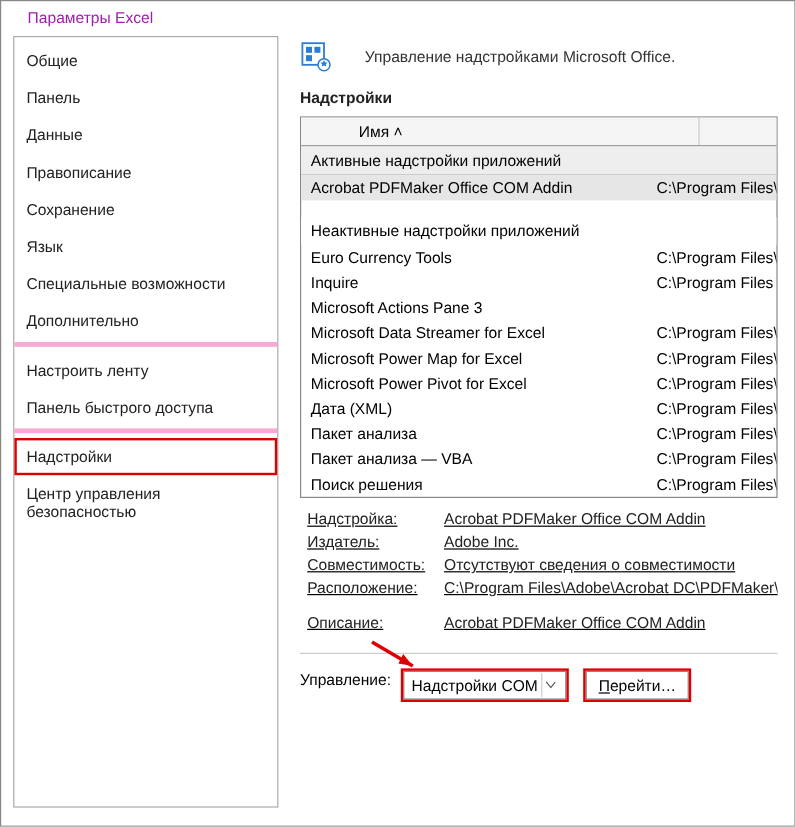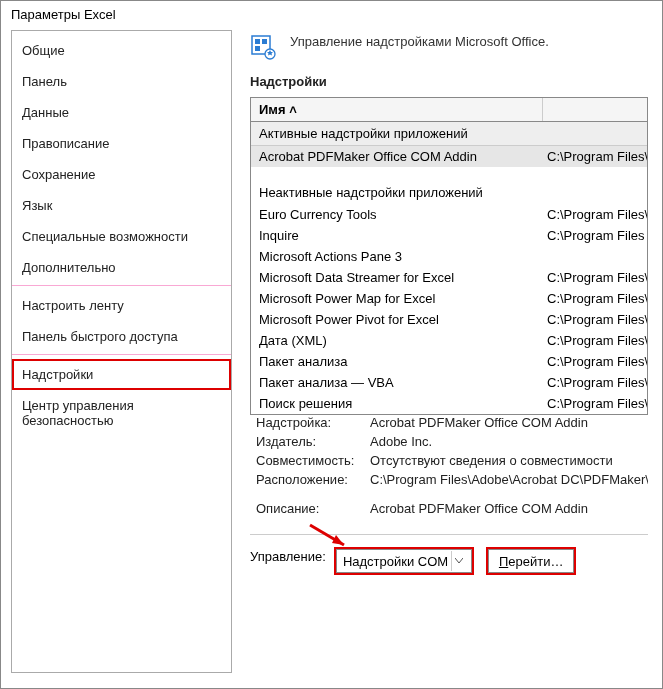--- a/index.html
+++ b/index.html
@@ -1,43 +1,43 @@
 <!DOCTYPE html>
 <html><head>
 <meta charset="utf-8">
 <style>
   * { box-sizing: border-box; margin: 0; padding: 0; font-family: "Segoe UI", Arial, sans-serif; font-size: 13px; }
   body { background: #fff; width: 663px; height: 689px; overflow: hidden; }
   .window { width: 663px; height: 689px; border: 1px solid #888; background: #fff; }
-  .titlebar { padding: 6px 10px 2px 10px; color: #000000; }
+  .titlebar { padding: 6px 10px 2px 22px; color: #a21caf; }
   .body { display: flex; height: 655px; }
   
   .sidebar { width: 221px; border: 1px solid #aaa; margin: 6px 0 6px 10px; padding: 4px 0; background: #fff; }
   .sidebar-item { padding: 8px 10px; cursor: pointer; color: #222; }
-  .sidebar-item.sep { border-bottom: 1px solid #f9a8d4; margin-bottom: 4px; padding-bottom: 10px; }
+  .sidebar-item.sep { border-bottom: 4px solid #f9a8d4; margin-bottom: 4px; padding-bottom: 10px; }
   .sidebar-item.selected { outline: 2px solid #d00; outline-offset: -2px; }
   
   .main { flex: 1; padding: 6px 0 6px 18px; display: flex; flex-direction: column; overflow: hidden; }
-  .header-row { display: flex; align-items: flex-start; margin-bottom: 14px; margin-top: 4px; }
+  .header-row { display: flex; align-items: center; margin-bottom: 14px; margin-top: 4px; gap: 14px; }
   .header-icon { width: 26px; height: 26px; margin-right: 14px; position: relative; }
   .header-title { color: #333; }
   .section-title { font-weight: 600; margin-bottom: 8px; color: #222; }
   .grid-wrap { border: 1px solid #888; width: 398px; }
   .grid-head { display: flex; background: #f5f5f5; border-bottom: 1px solid #888; }
-  .grid-head .col { padding: 4px 8px; font-weight: 700; }
+  .grid-head .col { padding: 4px 8px; font-weight: 400; margin-left: 40px; }
   .col-name { width: 292px; border-right: 1px solid #ccc; }
   .col-loc { flex: 1; }
   .group-row { background: #eee; padding: 4px 8px; font-weight: 400; border-bottom: 1px solid #ccc; }
   .data-row { display: flex; border-bottom: 0; }
   .data-row .c1 { width: 292px; padding: 3px 8px; white-space: nowrap; overflow: hidden; }
   .data-row .c2 { flex: 1; padding: 3px 4px; white-space: nowrap; overflow: hidden; }
   .data-row.sel { background: #e6e6e6; }
   .spacer-row { height: 14px; }
   
-  .details { margin-top: 0; width: 398px; }
+  .details { margin-top: 10px; width: 398px; text-decoration: underline; }
   .details-row { display: flex; margin-bottom: 4px; }
   .details-label { width: 120px; padding-left: 6px; color: #222; }
   .details-val { flex: 1; color: #222; white-space: nowrap; overflow: hidden; }
   .details-sep { height: 10px; }
   
   .footer { border-top: 1px solid #ccc; margin-top: 14px; padding-top: 14px; display: flex; align-items: flex-start; width: 398px; }
   .footer-label { margin-right: 10px; }
   .combo { width: 136px; height: 24px; border: 1px solid #888; outline: 2px solid #d00; outline-offset: 0px; display: flex; align-items: center; padding: 0 4px 0 6px; justify-content: space-between; background: #fff; margin-right: 16px; }
   .combo-arrow { width: 16px; height: 20px; border-left: 1px solid #ccc; display: flex; align-items: center; justify-content: center; }
   .go-btn { height: 24px; padding: 0 10px; border: 1px solid #888; outline: 2px solid #d00; outline-offset: 0px; background: #fff; cursor: pointer; }

